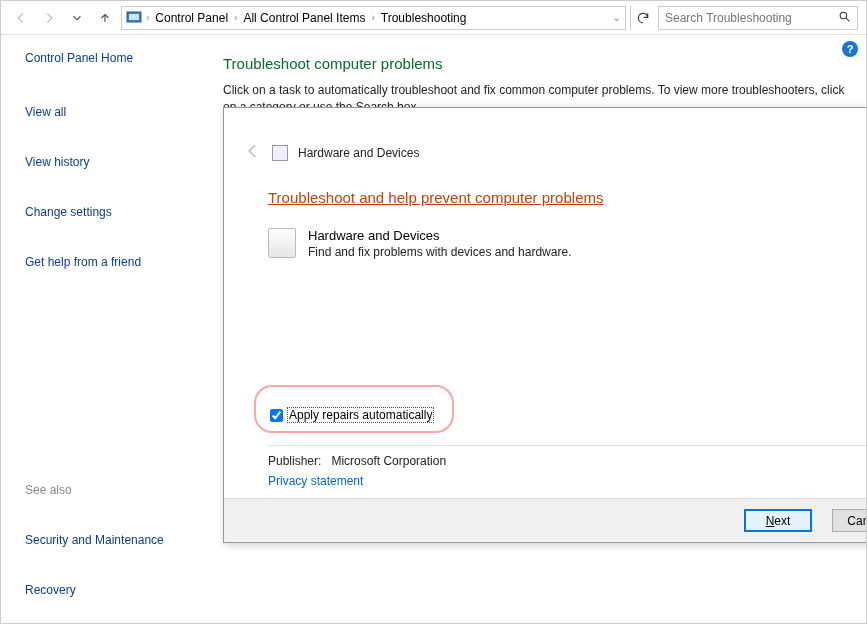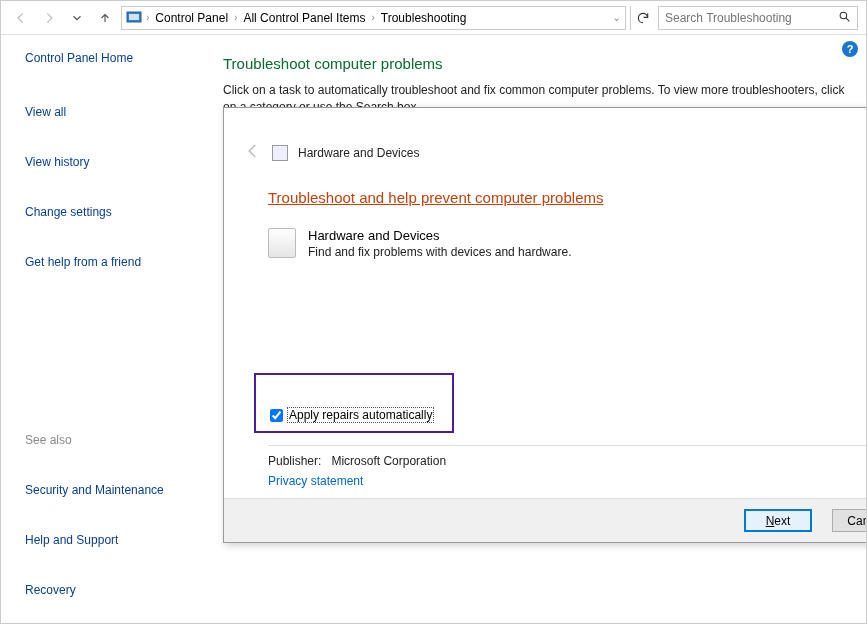--- a/index.html
+++ b/index.html
@@ -193,23 +193,23 @@
       font-size: 13px;
       color: #000;
       margin-bottom: 2px;
     }
     .ts-desc {
       font-size: 12px;
       color: #222;
     }
     .dialog-spacer { flex: 1; }
     .highlight-box {
-      border: 2px solid #4c1d95;
-      border-radius: 0;
-      padding: 32px 14px 8px 14px;
+      border: 2px solid #fca5a5;
+      border-radius: 18px;
+      padding: 20px 14px 8px 14px;
       width: 200px;
       margin-left: -14px;
       margin-bottom: 6px;
     }
     .chk-row {
       display: flex;
       align-items: center;
       gap: 4px;
     }
     .chk {
@@ -321,21 +321,20 @@
 <div class="main-area">
   <div class="sidebar">
     <div class="sidebar-heading">Control Panel Home</div>
     <div class="sidebar-link">View all</div>
     <div class="sidebar-link">View history</div>
     <div class="sidebar-link">Change settings</div>
     <div class="sidebar-link">Get help from a friend</div>
     <div class="sidebar-spacer"></div>
     <div class="sidebar-subhead">See also</div>
     <div class="sidebar-link">Security and Maintenance</div>
-    <div class="sidebar-link">Help and Support</div>
     <div class="sidebar-link">Recovery</div>
   </div>
   <div class="content">
     <div class="help-badge">?</div>
     <h1>Troubleshoot computer problems</h1>
     <p class="desc">Click on a task to automatically troubleshoot and fix common computer problems. To view more troubleshooters, click on a category or use the Search box.</p>
   </div>
 </div>
 
 <div class="dialog">

